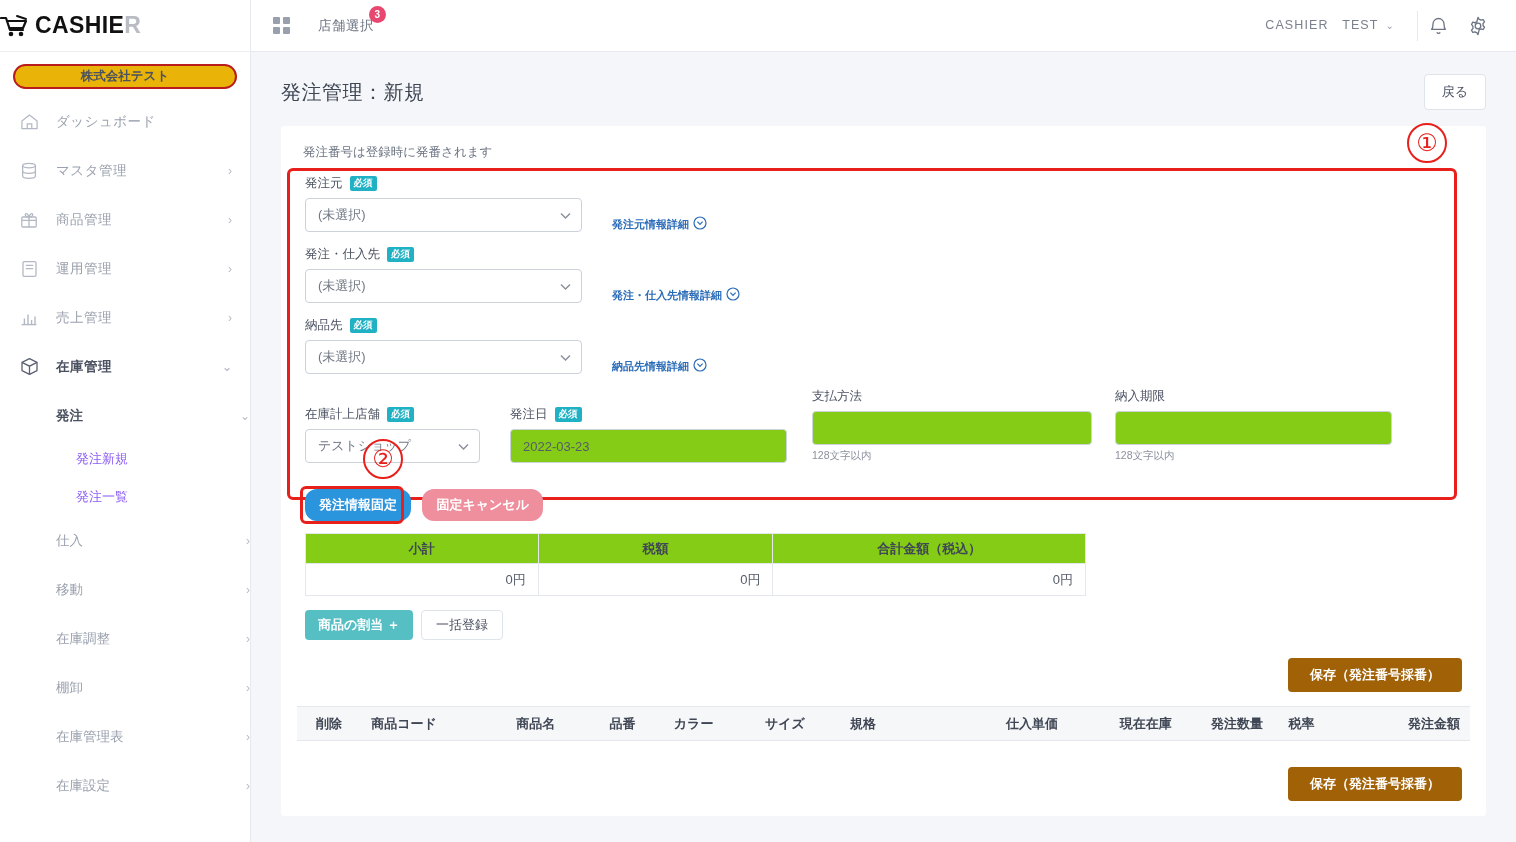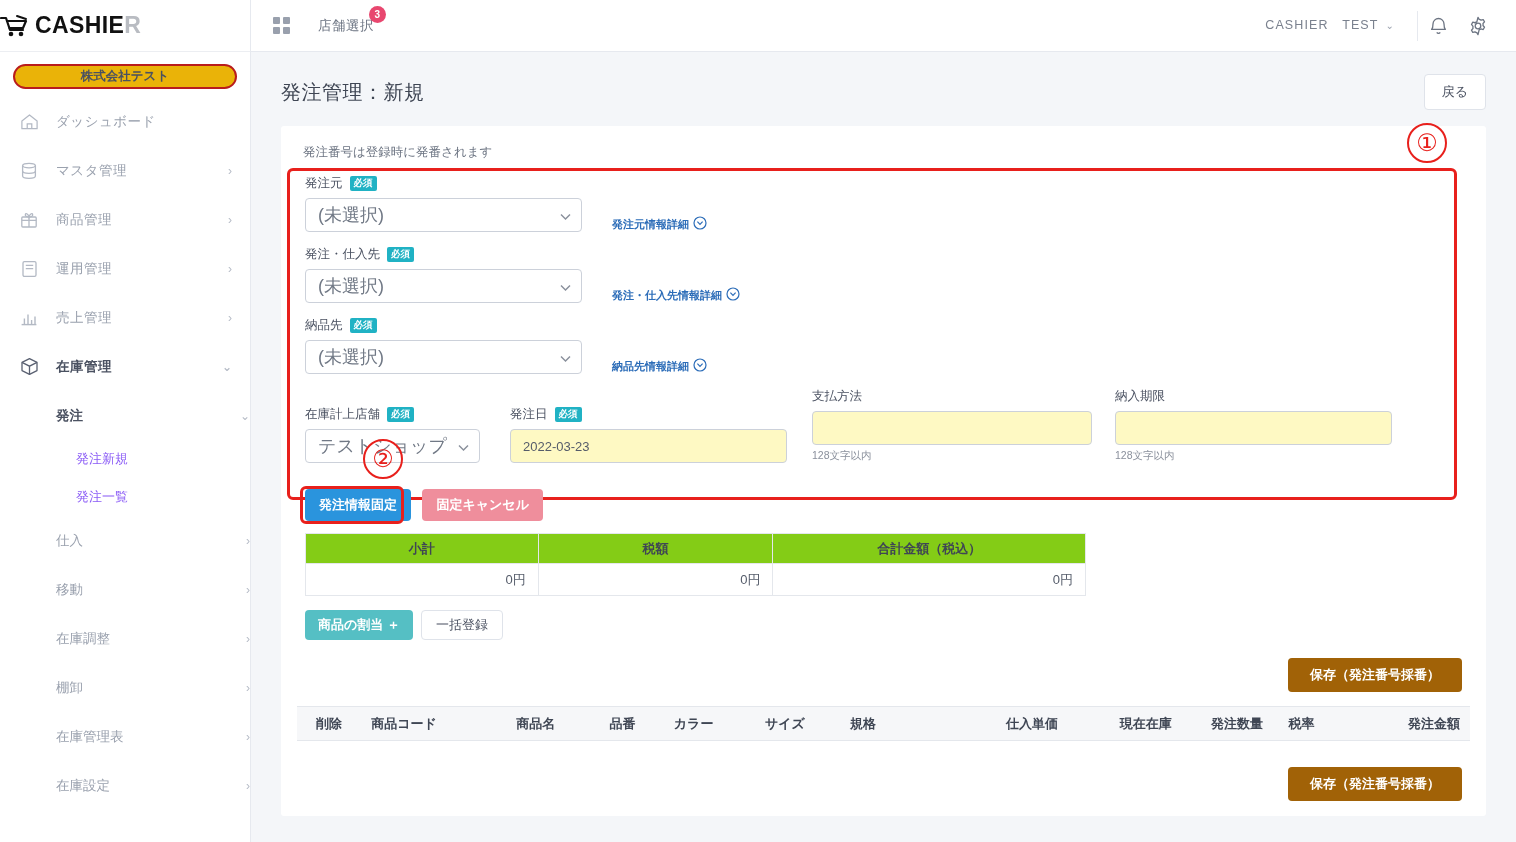--- a/index.html
+++ b/index.html
@@ -92,28 +92,28 @@
   
   .form-zone { position: relative; padding: 14px 8px 10px 8px; }
   .fld-label { font-size: 12.5px; color: #4a5161; margin-bottom: 6px; display:flex; align-items:center; }
   .req {
     background: #20b2c4; color:#fff; font-size: 9.5px; font-weight: 700;
     padding: 2px 4px 2px 4px; border-radius: 2px; margin-left: 7px; line-height: 1.1;
     letter-spacing:0;
   }
   .sel {
     width: 277px; height: 34px; border: 1px solid #ccd1da; border-radius: 4px;
-    background: #fff; font-size: 18px; color: #707885;
+    background: #fff; font-size: 13px; color: #707885;
     padding: 0 26px 0 12px; position: relative; display:flex; align-items:center;
     cursor: pointer;
   }
   .sel.small { width: 175px; }
   .sel .arrow { position: absolute; right: 10px; top: 50%; transform: translateY(-50%); }
   .txtin {
-    height: 34px; border: 1px solid #ccd1da; border-radius: 4px; background: #fef9c3;
+    height: 34px; border: 1px solid #ccd1da; border-radius: 4px; background: #84cc16;
     font-size: 13px; color: #555c6a; padding: 0 12px; display:flex; align-items:center;
   }
   .detail-link { font-size: 11px; color: #2b6cb8; cursor:pointer; display:flex; align-items:center; font-weight:700;}
   .detail-link .cc { margin-left: 4px; }
   .help { font-size: 10.5px; color: #8a909c; margin-top: 4px; }
 
   .row-field { display:flex; align-items:flex-end; }
   .fgroup { margin-bottom: 14px; }
 
   
@@ -121,21 +121,21 @@
     position: absolute; border: 3px solid #e8201c; border-radius: 6px; pointer-events:none;
   }
   .ann-circle {
     position: absolute; width: 40px; height: 40px; border: 2.5px solid #e8201c;
     border-radius: 50%; color: #e8201c; font-size: 24px; font-weight: 400;
     display:flex; align-items:center; justify-content:center;
     background: transparent; pointer-events:none; font-family:"DejaVu Sans", sans-serif;
   }
 
   
-  .btn { border: none; border-radius: 4px; cursor: pointer; font-family:"Liberation Sans",sans-serif; }
+  .btn { border: none; border-radius: 12px; cursor: pointer; font-family:"Liberation Sans",sans-serif; }
   .btn-fix { background:#2a94dd; color:#fff; font-size:13px; font-weight:700; height:32px; padding:0 14px; }
   .btn-cancel { background:#ef8e9c; color:#fff; font-size:13px; font-weight:700; height:32px; padding:0 14px; }
   .btn-assign { background:#55bfc4; color:#fff; font-size:13px; font-weight:700; height:30px; padding:0 13px; border-radius:4px;}
   .btn-bulk { background:#fff; color:#4a5161; font-size:13px; height:30px; padding:0 14px; border:1px solid #dfe3ea; border-radius:4px;}
   .btn-save { background:#a16207; color:#fff; font-size:13px; font-weight:700; height:34px; padding:0 22px; border-radius:4px;}
 
   
   .sum-table { border-collapse: collapse; margin-top: 4px; width: 781px; }
   .sum-table th {
     background:#84cc16; border:1px solid #e4e7ec; font-size:13px; color:#3f4654;

